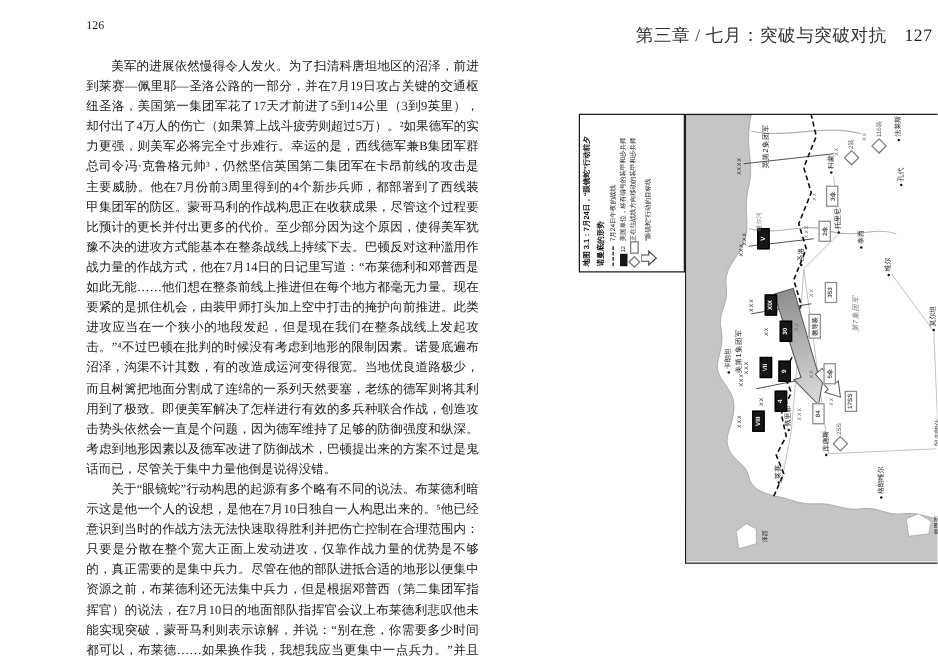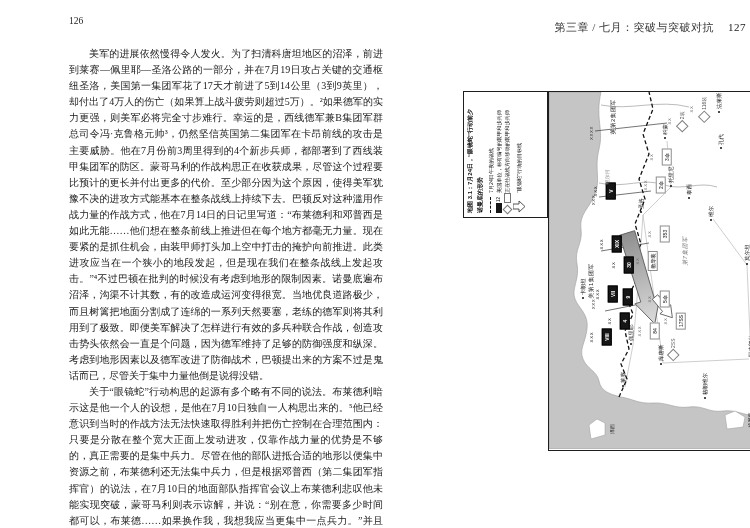--- a/index.html
+++ b/index.html
@@ -5,21 +5,21 @@
   html,body{margin:0;padding:0;background:#ffffff;}
   .spread{position:relative;width:750px;height:528px;background:#ffffff;overflow:hidden;
           font-family:"Liberation Serif","DejaVu Serif",serif;color:#1c1c1c;margin-left:34px;}
   
   .pageno-left{position:absolute;left:35px;top:16px;font-size:9.5px;color:#222;}
   .body-text{position:absolute;left:35px;top:46px;width:314px;font-size:10px;line-height:16.1px;
              text-align:justify;text-justify:inter-ideograph;color:#1a1a1a;}
   .body-text p{margin:0;text-indent:2em;}
   .body-text p.noindent{text-indent:0;}
   
-  .header-right{position:absolute;right:38px;top:20px;font-size:11px;color:#333;letter-spacing:.5px;}
+  .header-right{position:absolute;right:38px;top:20px;font-size:14px;color:#333;letter-spacing:.5px;}
   .header-right .pn{margin-left:14px;color:#222;}
   
   .legend-frame{position:absolute;left:429px;top:91px;width:85px;height:127px;border:1px solid #1e1e1e;
                 background:#fff;box-sizing:border-box;overflow:hidden;}
   .legend-land{position:absolute;left:0;top:0;width:125px;height:83px;
                transform:translateY(125px) rotate(-90deg);transform-origin:0 0;
                font-family:"Liberation Sans","DejaVu Sans",sans-serif;}
   .lg-title{font-size:6px;font-weight:bold;line-height:7.5px;color:#111;padding:3px 3px 1px 4px;}
   .lg-sub{font-size:6px;font-weight:bold;color:#111;padding:0 4px 2px 4px;}
   .lg-row{display:flex;align-items:center;padding:1px 3px 1px 4px;}

